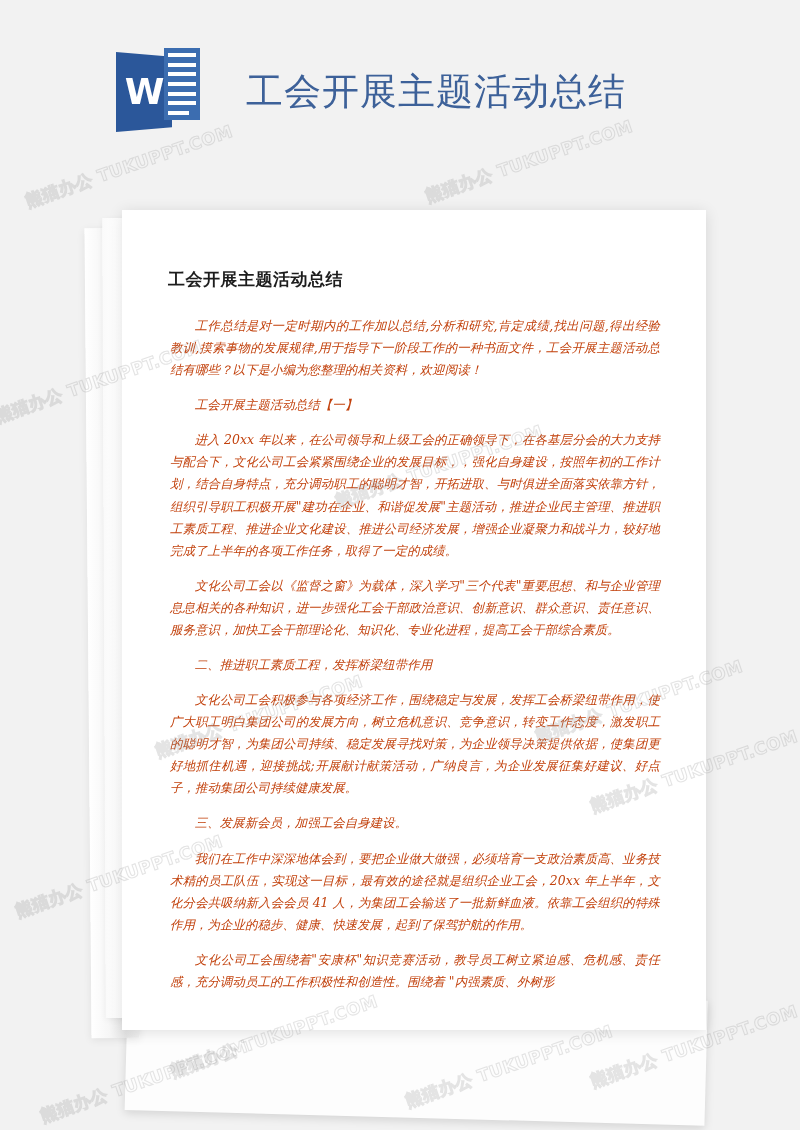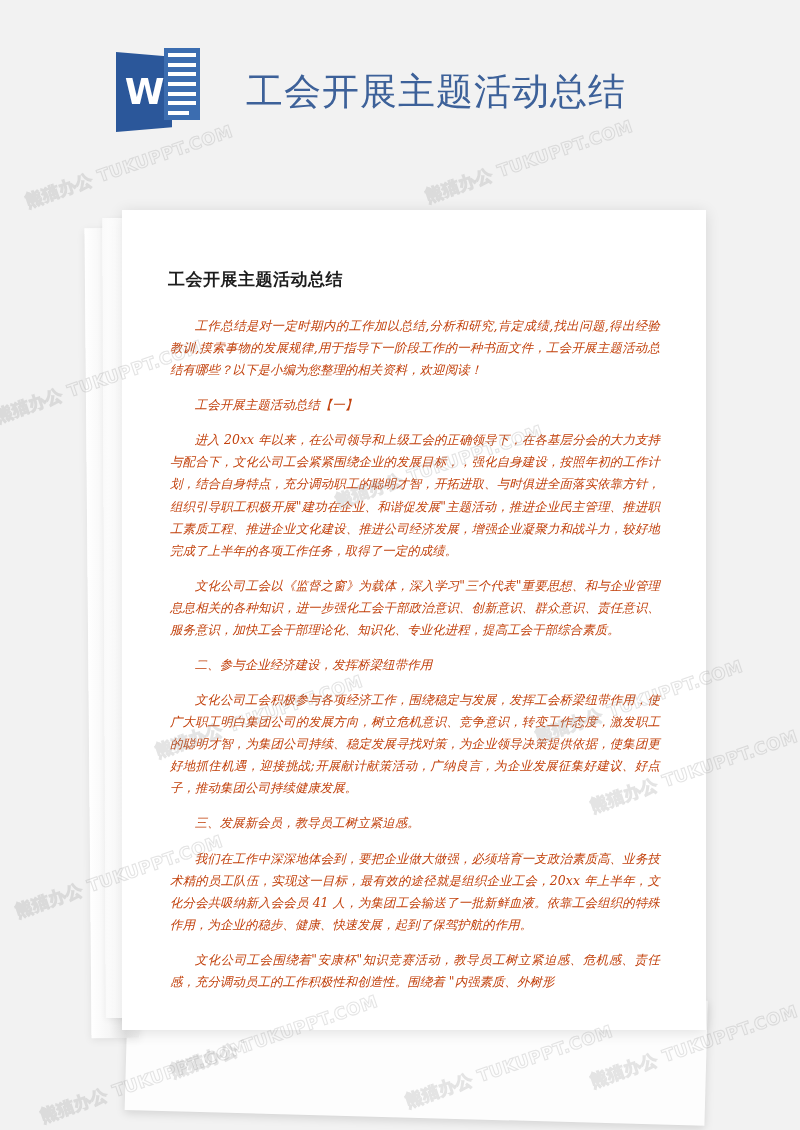--- a/index.html
+++ b/index.html
@@ -236,23 +236,23 @@
 
   <div class="page">
     <div class="page-inner">
 
       <h1 class="doc-title">工会开展主题活动总结</h1>
 
       <p class="doc-p">工作总结是对一定时期内的工作加以总结,分析和研究,肯定成绩,找出问题,得出经验教训,摸索事物的发展规律,用于指导下一阶段工作的一种书面文件，工会开展主题活动总结有哪些？以下是小编为您整理的相关资料，欢迎阅读！</p>
       <p class="doc-p heading">工会开展主题活动总结【一】</p>
       <p class="doc-p">进入 20xx 年以来，在公司领导和上级工会的正确领导下，在各基层分会的大力支持与配合下，文化公司工会紧紧围绕企业的发展目标，，强化自身建设，按照年初的工作计划，结合自身特点，充分调动职工的聪明才智，开拓进取、与时俱进全面落实依靠方针，组织引导职工积极开展"建功在企业、和谐促发展"主题活动，推进企业民主管理、推进职工素质工程、推进企业文化建设、推进公司经济发展，增强企业凝聚力和战斗力，较好地完成了上半年的各项工作任务，取得了一定的成绩。</p>
       <p class="doc-p">文化公司工会以《监督之窗》为载体，深入学习"三个代表"重要思想、和与企业管理息息相关的各种知识，进一步强化工会干部政治意识、创新意识、群众意识、责任意识、服务意识，加快工会干部理论化、知识化、专业化进程，提高工会干部综合素质。</p>
-      <p class="doc-p heading">二、参与企业经济建设，发挥桥梁纽带作用</p>
+      <p class="doc-p heading">二、推进职工素质工程，发挥桥梁纽带作用</p>
       <p class="doc-p">文化公司工会积极参与各项经济工作，围绕稳定与发展，发挥工会桥梁纽带作用，使广大职工明白集团公司的发展方向，树立危机意识、竞争意识，转变工作态度，激发职工的聪明才智，为集团公司持续、稳定发展寻找对策，为企业领导决策提供依据，使集团更好地抓住机遇，迎接挑战;开展献计献策活动，广纳良言，为企业发展征集好建议、好点子，推动集团公司持续健康发展。</p>
-      <p class="doc-p heading">三、发展新会员，教导员工树立紧迫感。</p>
+      <p class="doc-p heading">三、发展新会员，加强工会自身建设。</p>
       <p class="doc-p">我们在工作中深深地体会到，要把企业做大做强，必须培育一支政治素质高、业务技术精的员工队伍，实现这一目标，最有效的途径就是组织企业工会，20xx 年上半年，文化分会共吸纳新入会会员 41 人，为集团工会输送了一批新鲜血液。依靠工会组织的特殊作用，为企业的稳步、健康、快速发展，起到了保驾护航的作用。</p>
       <p class="doc-p">文化公司工会围绕着"安康杯"知识竞赛活动，教导员工树立紧迫感、危机感、责任感，充分调动员工的工作积极性和创造性。围绕着 "内强素质、外树形</p>
 
     </div>
   </div>
 </div>
 
 <div class="watermark-layer" id="wm-layer">
     <div class="wm" style="left: 20px; top: 155px;">熊猫办公 TUKUPPT.COM</div>
     <div class="wm" style="left: 420px; top: 150px;">熊猫办公 TUKUPPT.COM</div>

